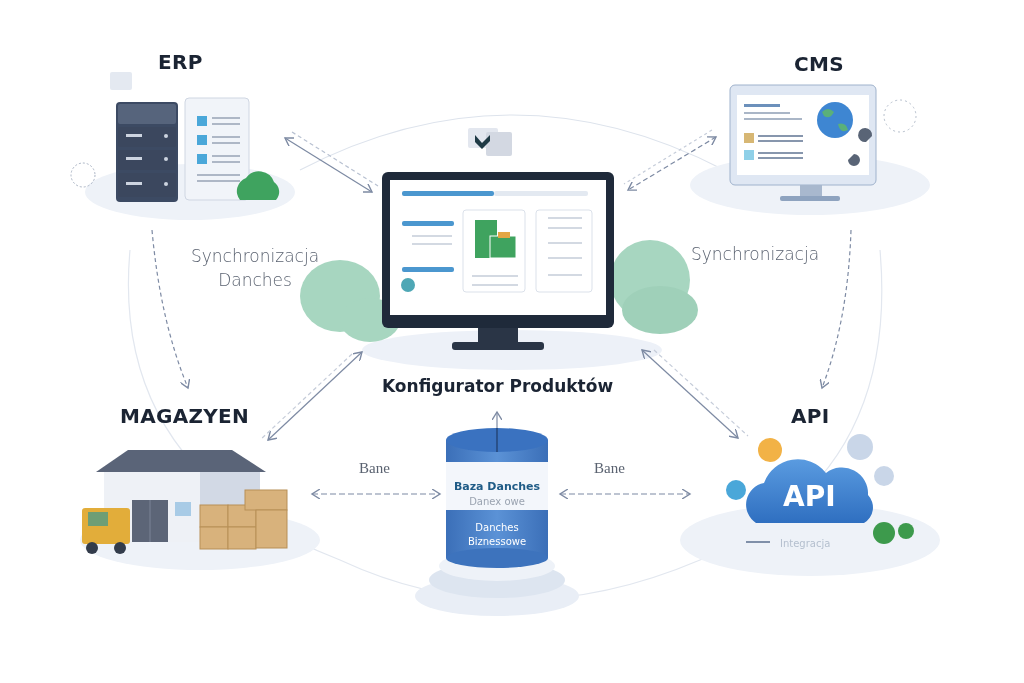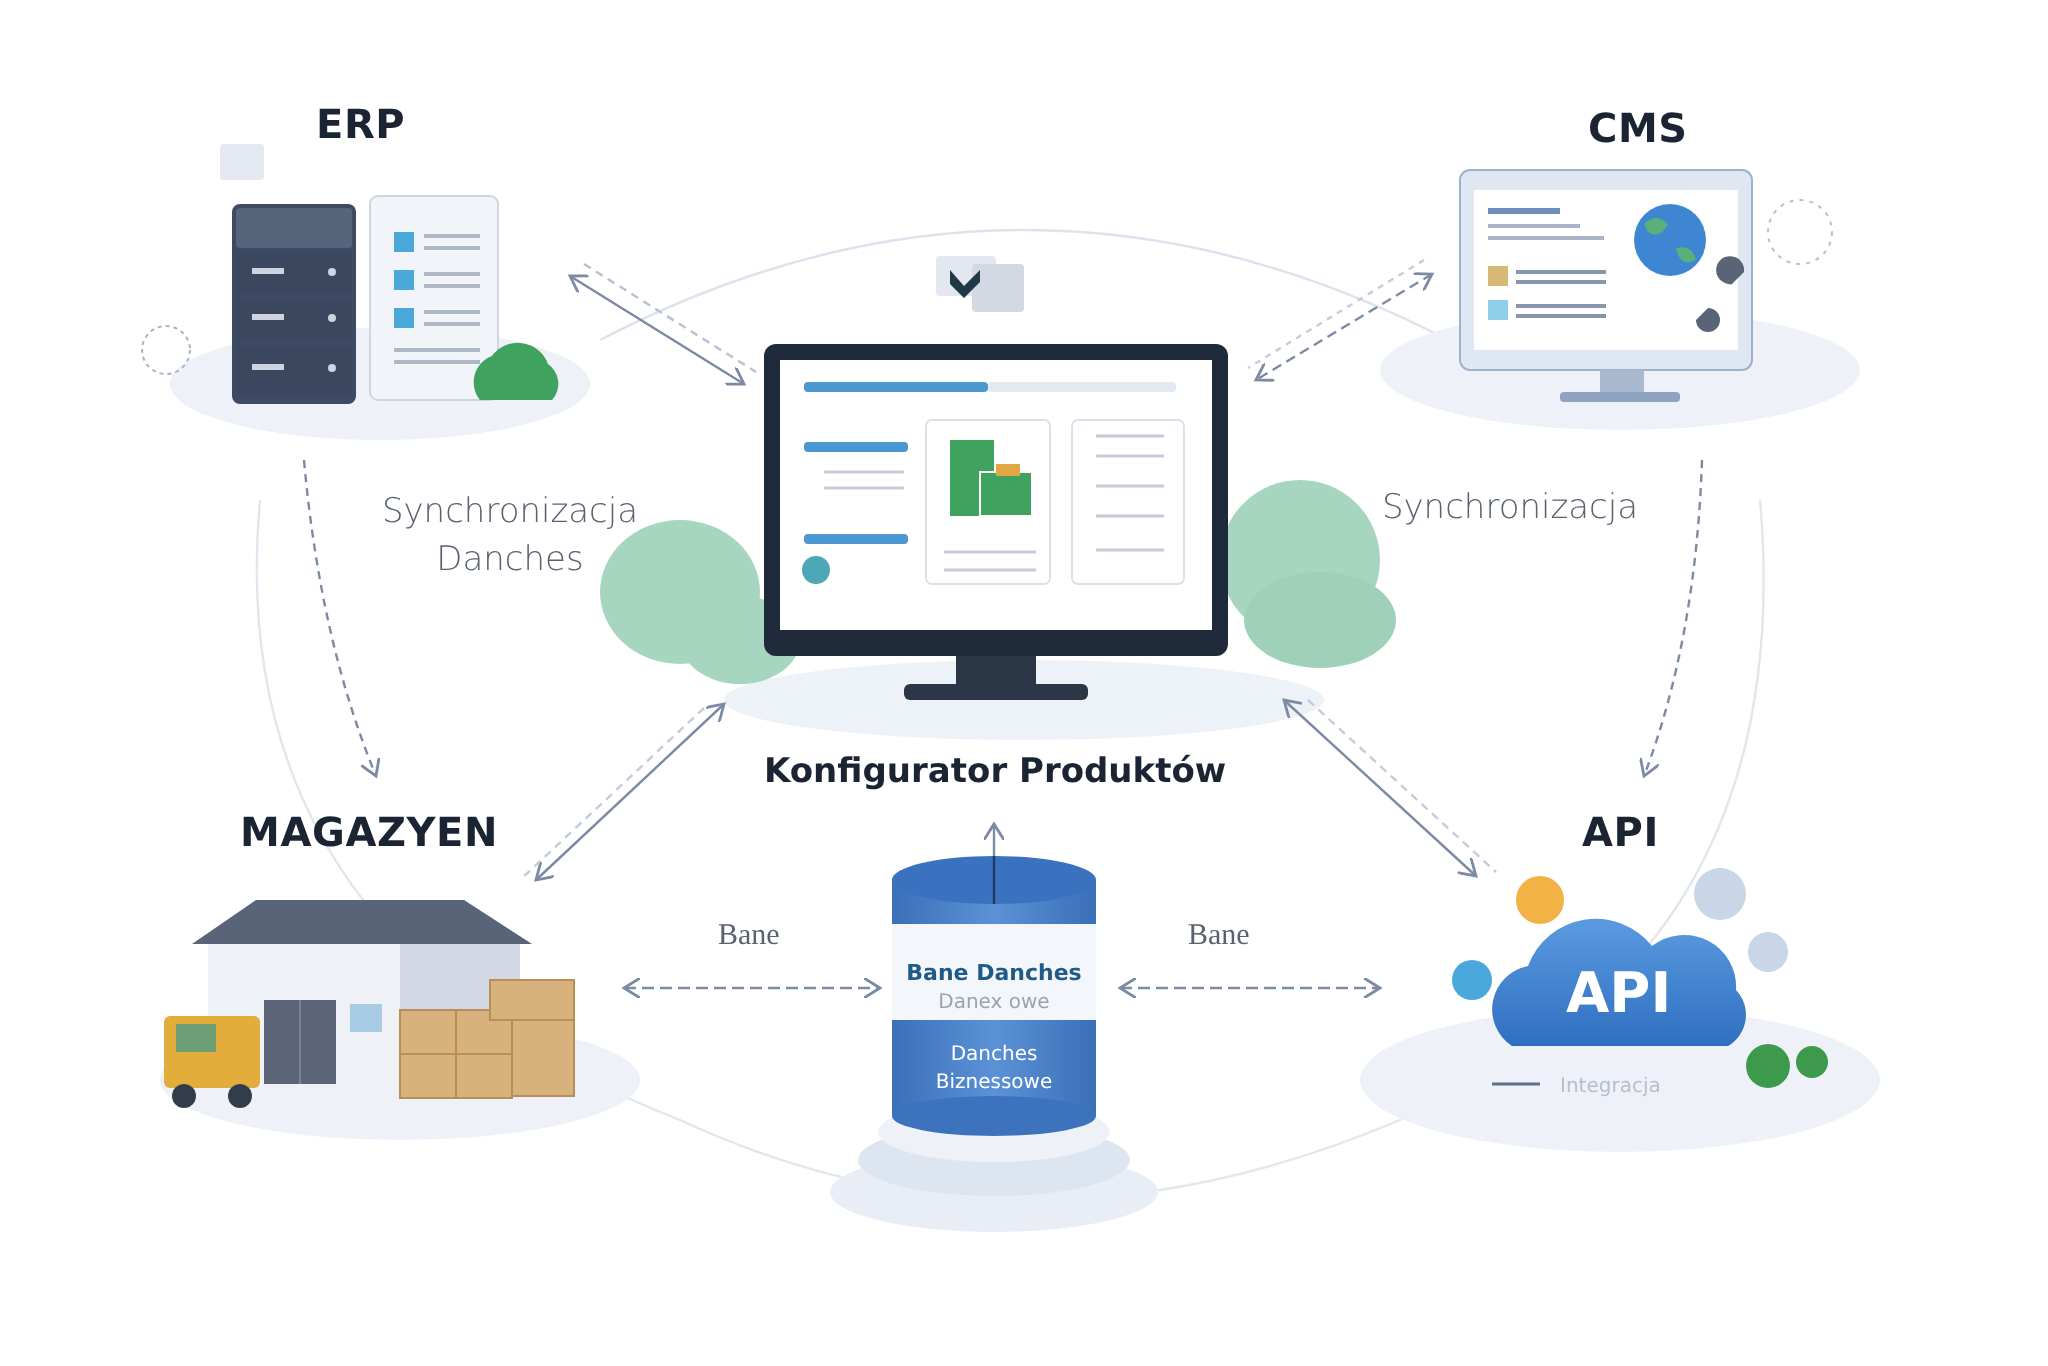--- a/index.html
+++ b/index.html
@@ -218,20 +218,20 @@
 <div class="sync-label" style="left:670px; top:242px; width:170px;">
   <div>Synchronizacja</div>
 </div>
 
 <div class="center-title" style="left:382px; top:376px;">Konfigurator Produktów</div>
 
 <div class="bane-label" style="left:359px; top:460px;">Bane</div>
 <div class="bane-label" style="left:594px; top:460px;">Bane</div>
 
 <div class="abs" style="left:446px; top:462px; width:102px; height:96px;">
-  <div class="db-text" style="top:18px; font-size:11px; font-weight:700; color:#1f5b86;">Bane Danches</div>
+  <div class="db-text" style="top:18px; font-size:11px; font-weight:700; color:#1f5b86;">Baza Danches</div>
   <div class="db-text" style="top:34px; font-size:10px; color:#9aa3b0;">Danex owe</div>
   <div class="db-text" style="top:60px; font-size:10px; color:#ffffff;">Danches</div>
   <div class="db-text" style="top:74px; font-size:10px; color:#ffffff;">Biznessowe</div>
 </div>
 
 <div class="abs" style="left:783px; top:480px; font-family:'DejaVu Sans',sans-serif; font-weight:700; font-size:28px; color:#ffffff;">API</div>
 <div class="abs" style="left:780px; top:538px; font-family:'DejaVu Sans',sans-serif; font-size:10px; color:#b4bfce;">Integracja</div>
 
 </body></html>

